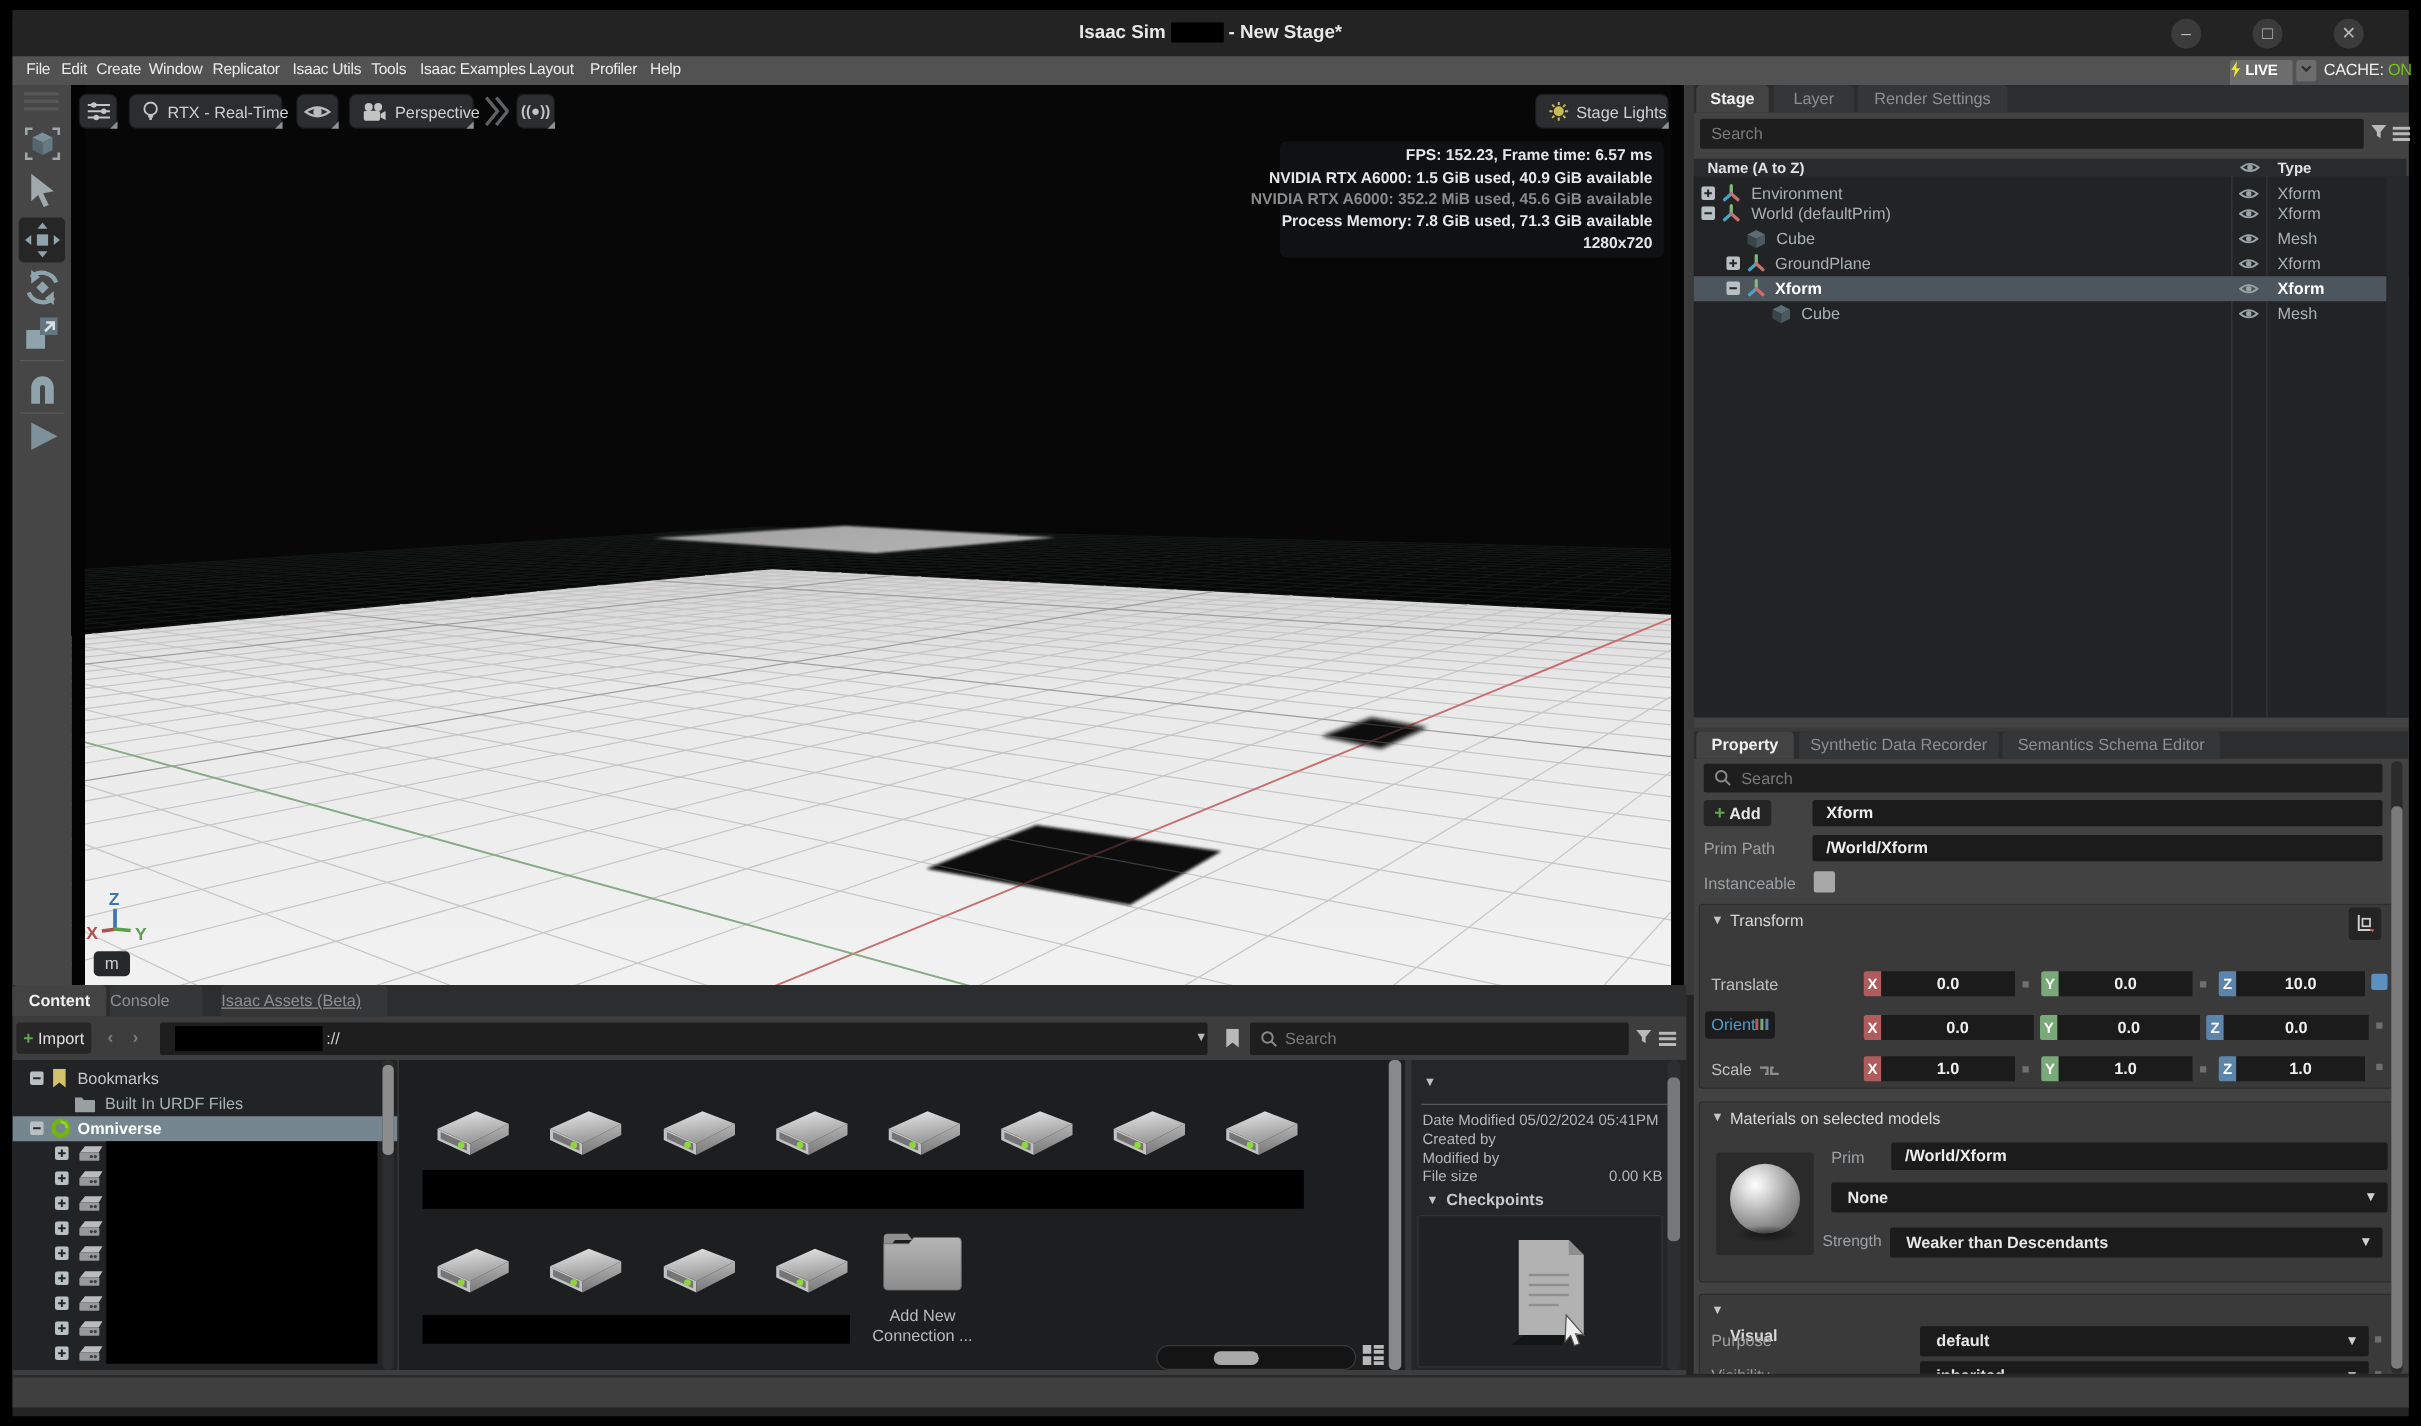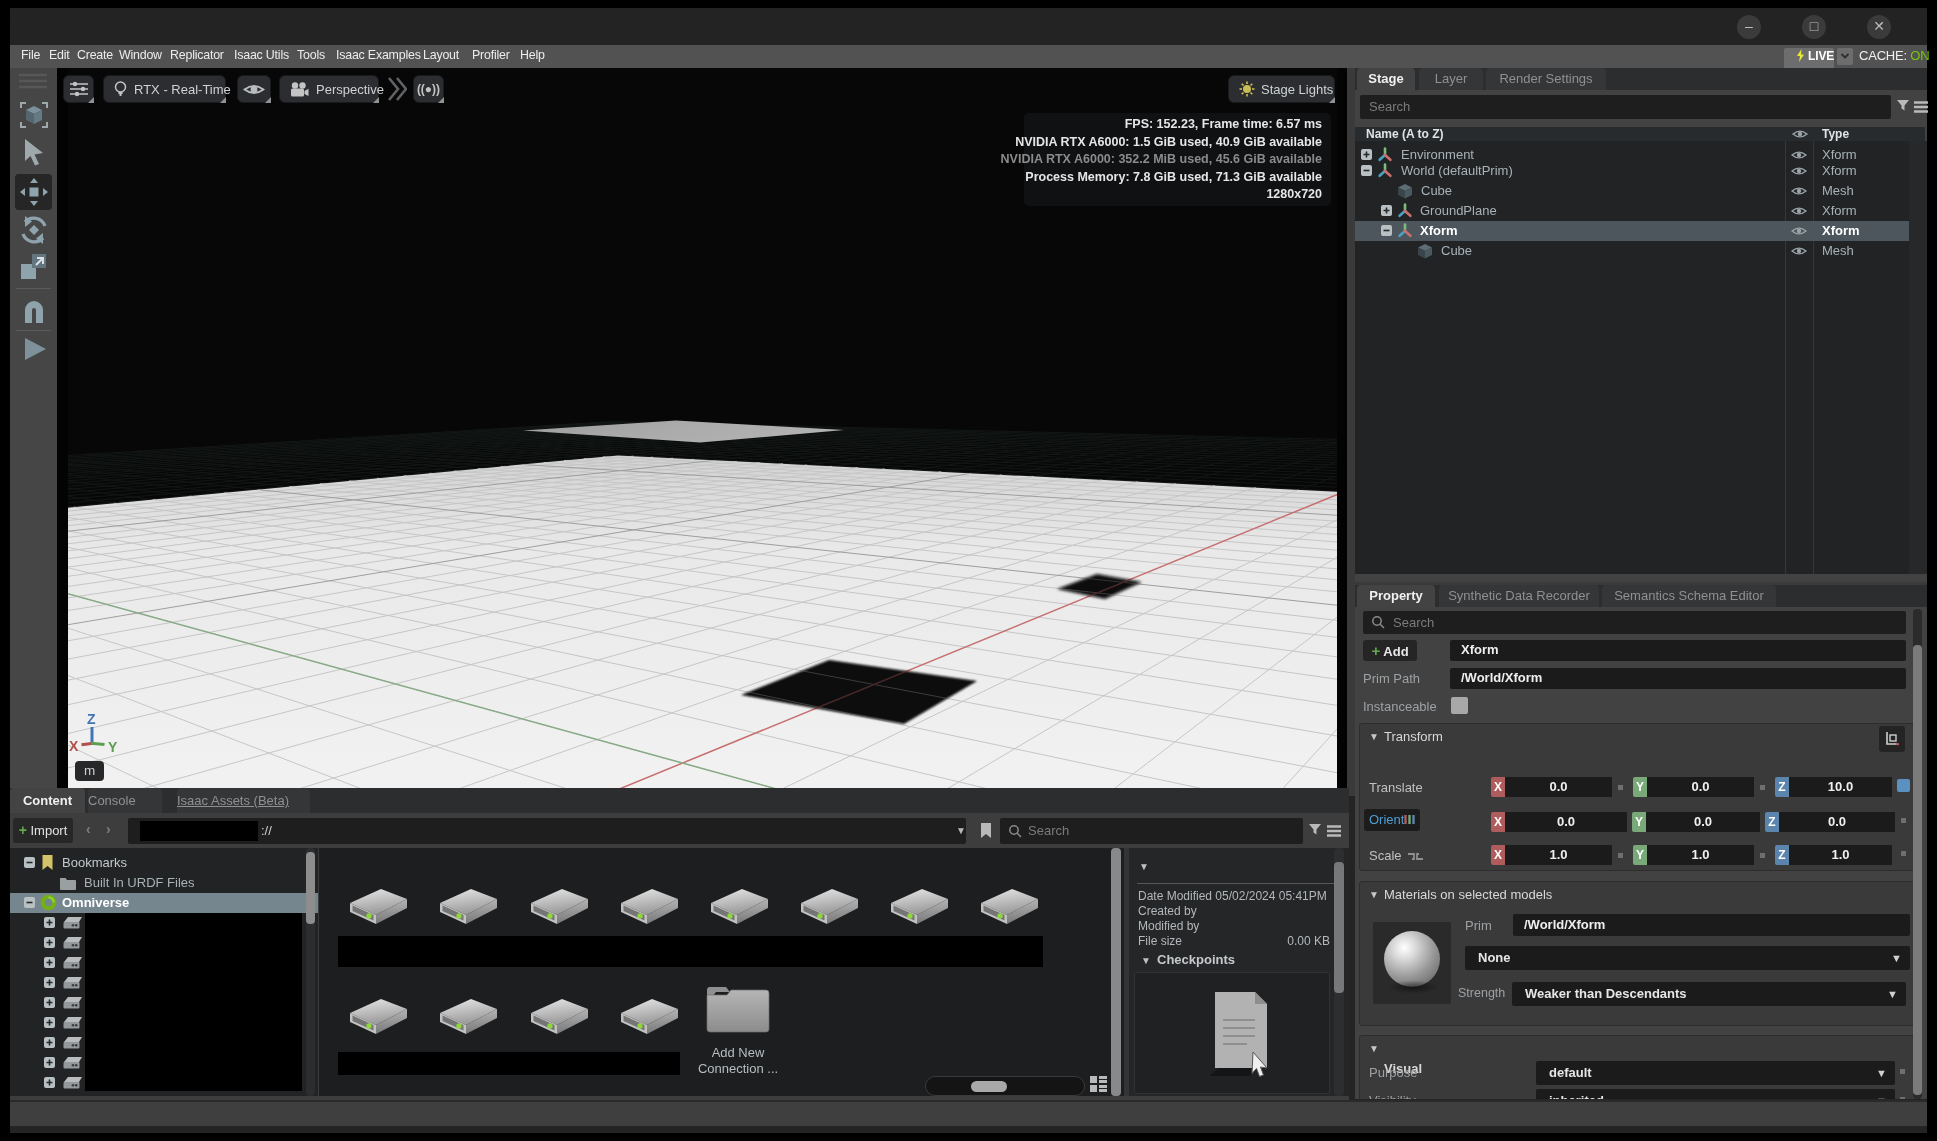--- a/index.html
+++ b/index.html
@@ -30,20 +30,21 @@
 .lbl{position:absolute;color:#9da1a4;font-size:13px;}
 .sechdr{color:#d8d8d8;font-size:13px;font-weight:bold;}
 .xyz{position:absolute;height:20px;border-radius:2px 0 0 2px;width:14px;color:#fff;font-size:12px;font-weight:bold;text-align:center;line-height:20px;}
 .nfld{position:absolute;height:20px;background:#1b1b1c;color:#f0f0f0;font-size:13px;font-weight:bold;text-align:center;line-height:20px;}
 .ddown{position:absolute;height:24px;background:#1b1b1c;border-radius:2px;color:#e6e6e6;font-size:13px;line-height:24px;}
 .dda{position:absolute;right:8px;top:0;color:#d0d0d0;font-size:11px;}
 </style></head>
 <body>
 <div id="win">
   <div id="titlebar">
+    <div id="titletext">Isaac Sim&nbsp;<span class="redact" style="width:42px;height:16px;"></span>&nbsp;- New Stage*</div>
     <div class="winbtn" style="left:1727px;">–</div>
     <div class="winbtn" style="left:1792px;">□</div>
     <div class="winbtn" style="left:1857px;">✕</div>
   </div>
   <svg width="0" height="0" style="position:absolute">
       <defs>
     <linearGradient id="drvtop" x1="0" y1="0" x2="0.3" y2="1">
           <stop offset="0" stop-color="#e8e8e8"></stop>
           <stop offset="1" stop-color="#9a9a9a"></stop>
         </linearGradient>
@@ -96,21 +97,21 @@
     <span class="mi" style="left:39px;">Edit</span>
     <span class="mi" style="left:67px;">Create</span>
     <span class="mi" style="left:109px;">Window</span>
     <span class="mi" style="left:160px;">Replicator</span>
     <span class="mi" style="left:224px;">Isaac&nbsp;Utils</span>
     <span class="mi" style="left:287px;">Tools</span>
     <span class="mi" style="left:326px;">Isaac&nbsp;Examples</span>
     <span class="mi" style="left:413px;">Layout</span>
     <span class="mi" style="left:462px;">Profiler</span>
     <span class="mi" style="left:510px;">Help</span>
-    <span style="position:absolute;left:1774px;top:3px;width:50px;height:22px;background:#6d6d6d;border-radius:2px;font-size:12px;font-weight:bold;color:#fff;text-align:right;line-height:17px;"><svg width="9" height="13" viewBox="0 0 9 13" style="vertical-align:-2px;">
+    <span style="position:absolute;left:1774px;top:3px;width:50px;height:22px;background:#6d6d6d;border-radius:2px;font-size:12px;font-weight:bold;color:#fff;text-align:left;line-height:17px;"><svg width="9" height="13" viewBox="0 0 9 13" style="vertical-align:-2px;">
           <path d="M5.5,0 L1,7 h3 L3,13 L8,5.5 h-3 Z" fill="#e8e832"></path>
         </svg> LIVE</span>
     <span style="position:absolute;left:1827px;top:3px;width:16px;height:17px;background:#6d6d6d;border-radius:2px;color:#2e2e2e;font-size:10px;text-align:center;line-height:17px;"><svg width="10" height="8" viewBox="0 0 10 8">
           <path d="M1.5,2 L5,5.5 L8.5,2" stroke="#2e2e2e" stroke-width="1.8" fill="none"></path>
         </svg></span>
     <span style="position:absolute;left:1849px;top:3px;font-size:13px;color:#f0f0f0;white-space:nowrap;">CACHE: <span style="color:#76c70e;">ON</span></span>
   </div>
   <div id="leftbar">
     <svg class="abs" style="left:8px;top:5px;" width="30" height="18">
         <path d="M1,2 h28 M1,8 h28 M1,14 h28" stroke="#575757" stroke-width="2.6"></path>

